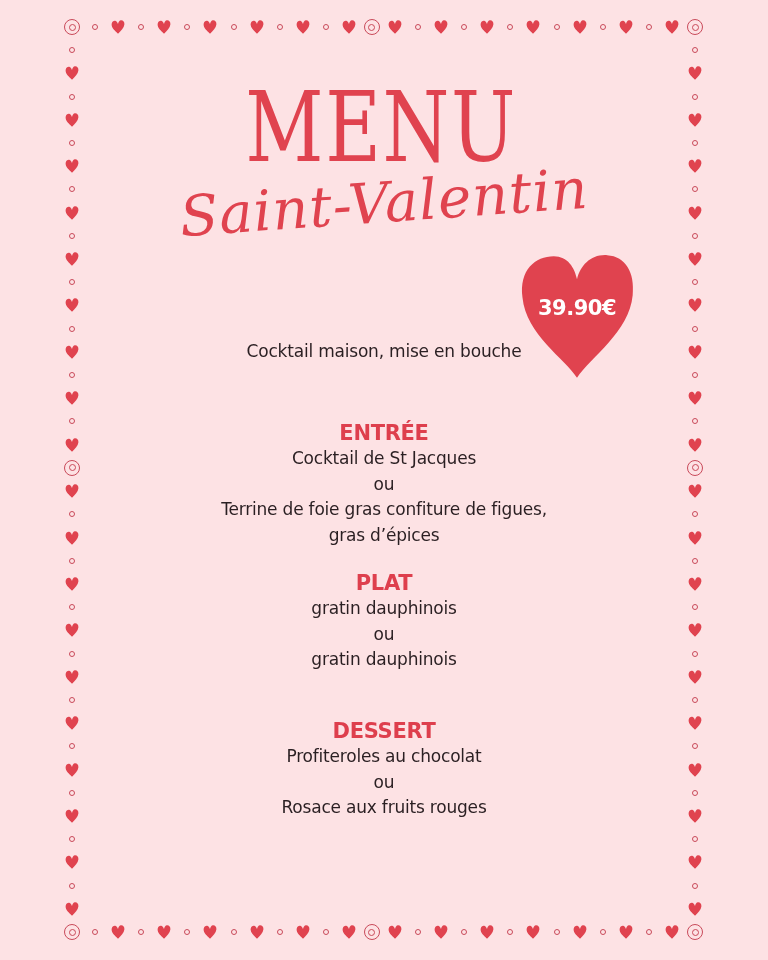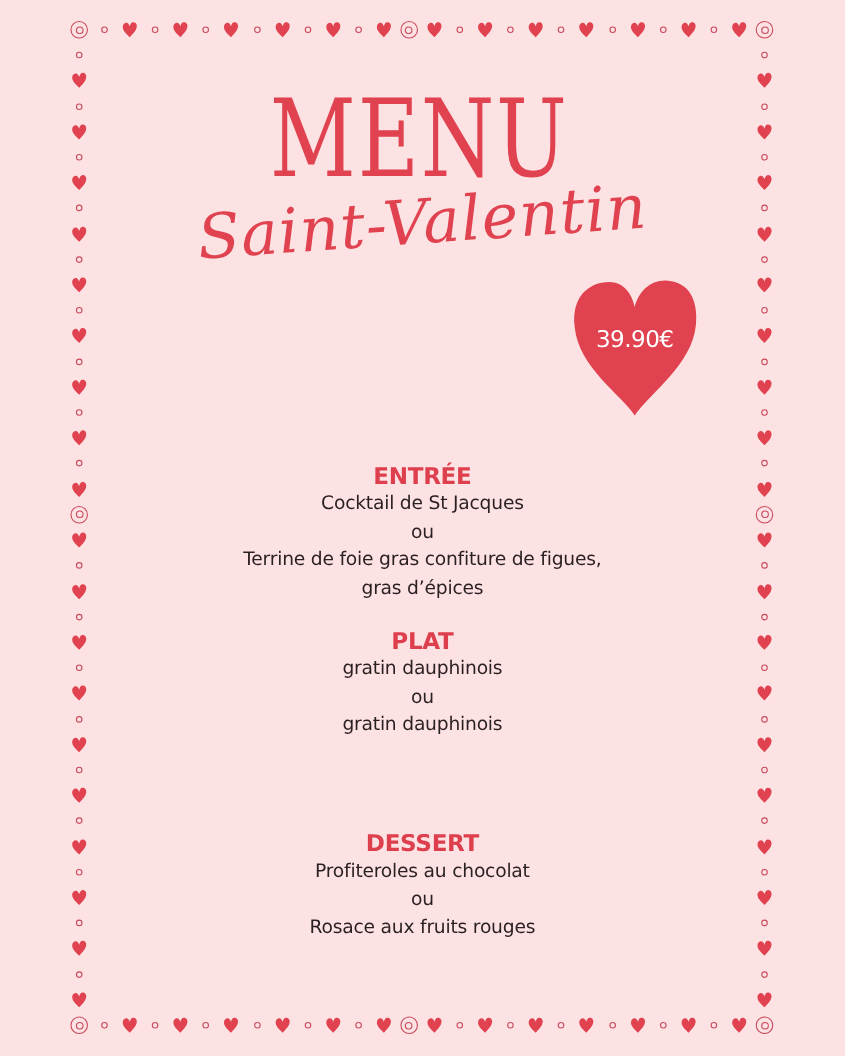--- a/index.html
+++ b/index.html
@@ -8,21 +8,21 @@
   .b-item{position:absolute;transform:translate(-50%,-50%);}
   .dot{width:6px;height:6px;border:1.5px solid #c94a5a;border-radius:50%;box-sizing:border-box;}
   .ring{width:16px;height:16px;border:1.5px solid #c94a5a;border-radius:50%;box-sizing:border-box;display:flex;align-items:center;justify-content:center;}
   .ring::after{content:"";width:7px;height:7px;border:1.5px solid #c94a5a;border-radius:50%;box-sizing:border-box;}
   .heart svg{display:block;width:15px;height:15px;}
   .title-wrap{position:absolute;left:0;top:78px;width:768px;text-align:center;}
   .menu-title{font-family:"DejaVu Serif",serif;font-size:98px;line-height:98px;color:#e0434f;letter-spacing:2px;font-weight:normal;transform:scaleX(0.78) scaleY(1.0);display:inline-block;margin-left:-6px;}
   .script{position:absolute;left:0;top:170px;width:768px;text-align:center;font-family:"DejaVu Serif",serif;font-style:italic;font-size:56px;color:#e0434f;transform:rotate(-4deg);letter-spacing:1px;}
   .price-heart{position:absolute;left:519px;top:254px;width:116px;height:126px;}
   .price-heart svg{width:116px;height:126px;display:block;}
-  .price-text{position:absolute;left:519px;top:296px;width:116px;text-align:center;color:#fff;font-weight:normal;font-size:21px;font-family:"DejaVu Sans",sans-serif;letter-spacing:-0.5px;}
+  .price-text{position:absolute;left:519px;top:296px;width:116px;text-align:center;color:#fff;font-weight:bold;font-size:21px;font-family:"DejaVu Sans",sans-serif;letter-spacing:-0.5px;}
   .content{position:absolute;left:0;width:768px;text-align:center;}
   .sec-title{color:#de3f4d;font-weight:bold;font-size:21px;font-family:"DejaVu Sans",sans-serif;letter-spacing:-0.3px;line-height:26px;}
   .line{color:#2a1f22;font-size:17px;font-family:"DejaVu Sans",sans-serif;line-height:25.5px;letter-spacing:-0.2px;}
 </style>
 </head>
 <body>
 
 <div class="border-layer" id="border-layer">
     <div class="b-item ring" style="left: 72px; top: 27px;"></div>
     <div class="b-item ring" style="left: 695px; top: 27px;"></div>
@@ -420,35 +420,36 @@
 <div class="script">Saint-Valentin</div>
 
 <div class="price-heart">
   <svg viewBox="0 0 100 110" preserveAspectRatio="none">
     <path d="M50 108 C40 92 6 70 3 38 C0 14 14 2 30 2 C42 2 48 12 50 22 C53 10 62 0 76 1 C92 2 100 16 98 36 C95 68 62 90 50 108 Z" fill="#e0434f"></path>
   </svg>
 </div>
 <div class="price-text">39.90€</div>
 
 <div class="content" style="top:339px;">
+  <div class="line">Cocktail maison, mise en bouche</div>
 </div>
 
 <div class="content" style="top:420px;">
   <div class="sec-title">ENTRÉE</div>
   <div class="line">Cocktail de St Jacques</div>
   <div class="line">ou</div>
   <div class="line">Terrine de foie gras confiture de figues,</div>
   <div class="line">gras d’épices</div>
 </div>
 
 <div class="content" style="top:570px;">
   <div class="sec-title">PLAT</div>
   <div class="line">gratin dauphinois</div>
   <div class="line">ou</div>
   <div class="line">gratin dauphinois</div>
 </div>
 
-<div class="content" style="top:754px;">
+<div class="content" style="top:718px;">
   <div class="sec-title">DESSERT</div>
   <div class="line">Profiteroles au chocolat</div>
   <div class="line">ou</div>
   <div class="line">Rosace aux fruits rouges</div>
 </div>
 
 </body></html>

